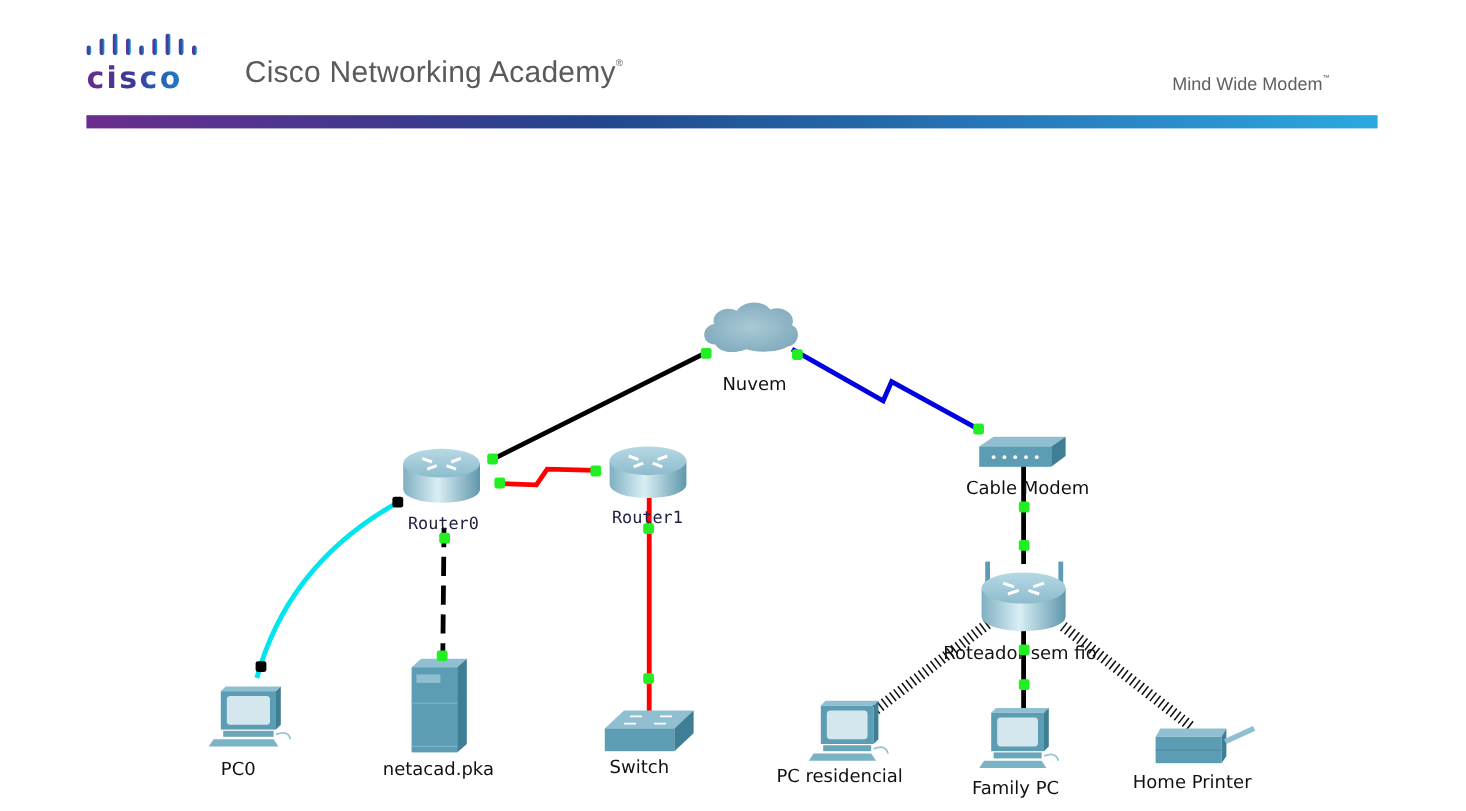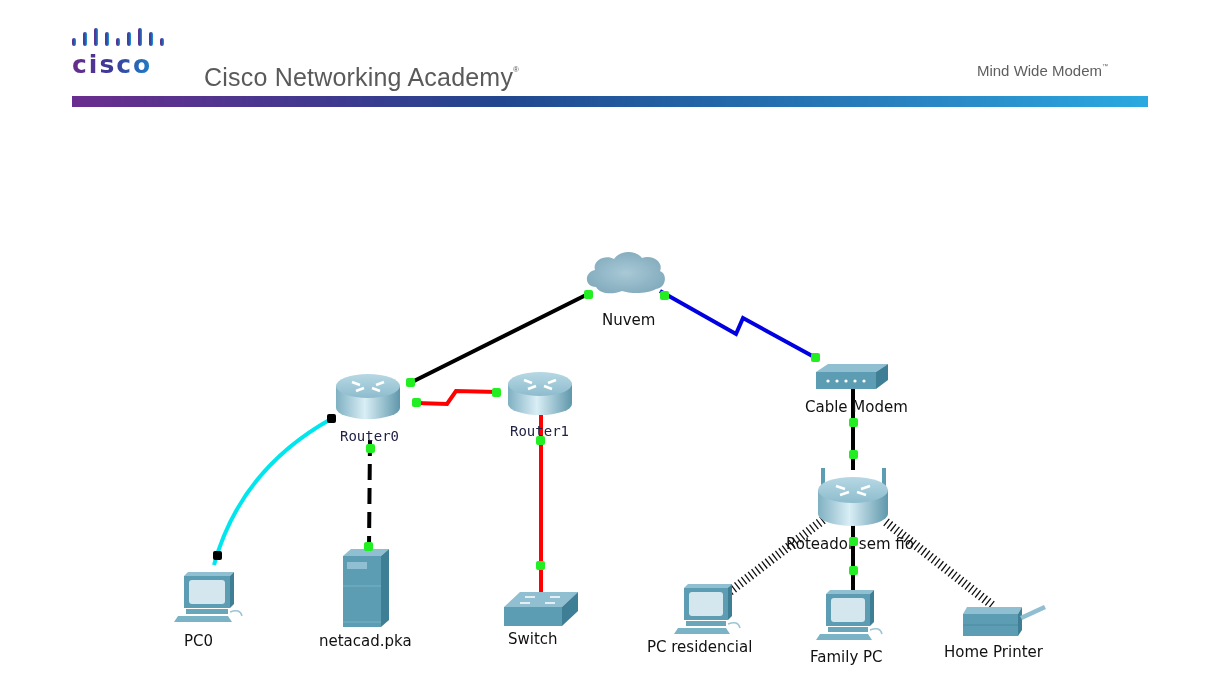--- a/index.html
+++ b/index.html
@@ -3,21 +3,21 @@
   <meta charset="utf-8">
   <style>
     html, body { margin: 0; padding: 0; background: #ffffff; }
     body { width: 1222px; height: 676px; position: relative; overflow: hidden; font-family: "Liberation Sans", sans-serif; }
 
     .header { position: absolute; left: 0; top: 0; width: 1180px; height: 110px; }
     .logo { position: absolute; left: 72px; top: 28px; width: 120px; height: 60px; }
     .logo-bars { position: absolute; left: 0; top: 0; height: 20px; width: 110px; }
     .logo-word { position: absolute; left: 0; top: 22px; font-family: "DejaVu Sans", sans-serif; font-weight: bold; font-size: 25px; letter-spacing: 2px;
       background: linear-gradient(90deg, #6a2c8c 0%, #3a3a99 50%, #1e7fc7 100%); -webkit-background-clip: text; background-clip: text; color: transparent; }
-    .brand-title { position: absolute; left: 204px; top: 46px; font-size: 25px; color: #5a5a5a; letter-spacing: 0.2px; margin-top: 17px; }
+    .brand-title { position: absolute; left: 204px; top: 46px; font-size: 25px; color: #5a5a5a; letter-spacing: 0.2px; }
     .brand-title sup { font-size: 8px; vertical-align: top; position: relative; top: 2px; }
     .tagline { position: absolute; right: 72px; top: 62px; font-size: 15px; color: #5f5f5f; }
     .tagline sup { font-size: 6px; vertical-align: top; position: relative; top: 1px; }
     .gradient-bar { position: absolute; left: 72px; top: 96px; width: 1076px; height: 11px;
       background: linear-gradient(90deg, #6a2d8f 0%, #3d3a8e 25%, #22478f 40%, #2367a8 60%, #2a86c4 80%, #2aa9e0 100%); }
 
     .topology { position: absolute; left: 0; top: 0; width: 1222px; height: 676px; }
     .label { font-family: "DejaVu Sans", sans-serif; font-size: 15px; fill: #111111; }
     .label-router { font-family: "DejaVu Sans Mono", monospace; font-size: 14px; fill: #222244; }
   </style>

